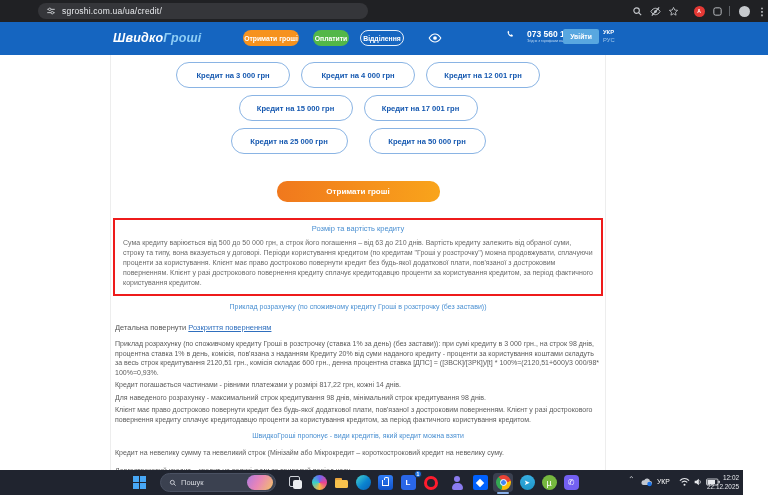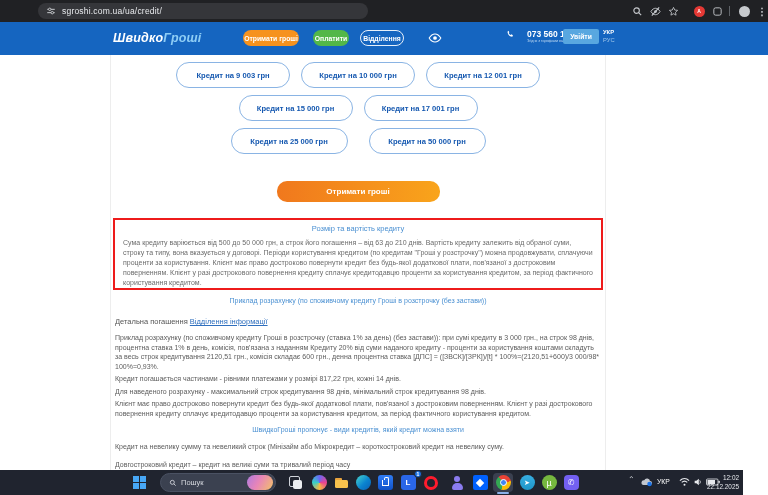--- a/index.html
+++ b/index.html
@@ -57,21 +57,21 @@
          padding-top:7px; overflow:hidden; }
   .btn-row { display:flex; justify-content:center; gap:11px; margin-bottom:7px; }
   .credit-btn { width:114px; height:26px; background:#fff; border:1px solid #8ab4e4;
                 border-radius:13px; color:#1558b0; font-size:7.6px; font-weight:bold;
                 cursor:pointer; font-family:"Liberation Sans", sans-serif; }
   .credit-btn.wide { width:117px; }
   .cta-btn { display:block; margin:27px auto 0; width:163px; height:21px;
              background:linear-gradient(90deg,#f0781d,#f9a41b); border:none;
              border-radius:10px; color:#fff; font-size:8px; font-weight:bold;
              cursor:pointer; font-family:"Liberation Sans", sans-serif; }
-  .red-box { margin:16px 2px 4px; border:2px solid #ee1b1b; padding:4px 8px 0; }
+  .red-box { margin:16px 2px 4px; border:2px solid #ee1b1b; padding:4px 8px 6px; }
   .red-box .box-title { text-align:center; color:#4a90d2; font-size:7.5px; margin-bottom:5px; }
   .red-box .box-body { color:#6b6b6b; font-size:7px; line-height:10px; }
   .blue-link { display:block; text-align:center; color:#4a90d2; font-size:7px;
                margin-top:7px; text-decoration:none; cursor:pointer; }
   .details-line { margin:13px 4px 0; font-size:7.5px; color:#555; }
   .details-line a { color:#2f6fbe; text-decoration:underline; cursor:pointer; }
   .para { margin:7px 4px 0; font-size:7px; color:#5c5c5c; line-height:9.5px; }
   .para.tight { margin-top:3px; }
   .offer-link { margin-top:8px; }
 
@@ -220,22 +220,22 @@
   <div class="lang-box">
     <div class="ukr">УКР</div>
     <div class="rus">РУС</div>
   </div>
 </div>
 
 <div class="content">
   <div class="col">
 
     <div class="btn-row">
-      <button class="credit-btn">Кредит на 9 003 грн</button>
-      <button class="credit-btn">Кредит на 10 000 грн</button>
+      <button class="credit-btn">Кредит на 3 000 грн</button>
+      <button class="credit-btn">Кредит на 4 000 грн</button>
       <button class="credit-btn">Кредит на 12 001 грн</button>
     </div>
     <div class="btn-row">
       <button class="credit-btn">Кредит на 15 000 грн</button>
       <button class="credit-btn">Кредит на 17 001 грн</button>
     </div>
     <div class="btn-row" style="gap:21px">
       <button class="credit-btn wide">Кредит на 25 000 грн</button>
       <button class="credit-btn wide">Кредит на 50 000 грн</button>
     </div>
@@ -243,22 +243,22 @@
     <button class="cta-btn">Отримати гроші</button>
 
     <div class="red-box">
       <div class="box-title">Розмір та вартість кредиту</div>
       <div class="box-body">Сума кредиту варіюється від 500 до 50 000 грн, а строк його погашення –  від 63 до 210 днів. Вартість кредиту залежить від обраної суми, строку та типу, вона вказується у договорі. Періоди користування кредитом (по кредитам "Гроші у розстрочку") можна продовжувати, сплачуючи проценти за користування. Клієнт має право достроково повернути кредит без будь-якої додаткової плати, пов'язаної з достроковим поверненням. Клієнт у разі дострокового повернення кредиту сплачує кредитодавцю проценти за користування кредитом, за період фактичного користування кредитом.</div>
     </div>
 
     <a class="blue-link">Приклад розрахунку (по споживчому кредиту Гроші в розстрочку (без застави))</a>
 
     <div class="details-line">
-      <span>Детальна погашення</span>
-      <a>Відділення інформації</a>
+      <span>Детальна повернути</span>
+      <a>Розкриття поверненням</a>
     </div>
 
     <div class="para">Приклад розрахунку (по споживчому кредиту Гроші в розстрочку (ставка 1% за день) (без застави)): при сумі кредиту в 3 000 грн., на строк 98 днів, процентна ставка 1% в день,  комісія, пов'язана з наданням Кредиту 20% від суми наданого кредиту  - проценти за користування коштами складуть за весь строк кредитування 2120,51 грн., комісія складає 600 грн., денна процентна ставка [ДПС] = ([ЗВСК]/[ЗРК])/[t] * 100%=(2120,51+600)/3 000/98* 100%=0,93%.</div>
     <div class="para tight">Кредит погашається частинами - рівними платежами у розмірі 817,22 грн, кожні 14 днів.</div>
     <div class="para tight">Для наведеного розрахунку - максимальний строк кредитування 98 днів, мінімальний строк кредитування 98 днів.</div>
     <div class="para tight">Клієнт має право достроково повернути кредит без будь-якої додаткової плати, пов'язаної з достроковим поверненням. Клієнт у разі дострокового повернення кредиту сплачує кредитодавцю проценти за користування кредитом, за період фактичного користування кредитом.</div>
 
     <a class="blue-link offer-link">ШвидкоГроші пропонує - види кредитів, який кредит можна взяти</a>
 
     <div class="para" style="margin-top:9px">Кредит на невелику сумму та невеликий строк (Мінізайм або Мікрокредит – короткостроковий кредит на невелику суму.</div>

